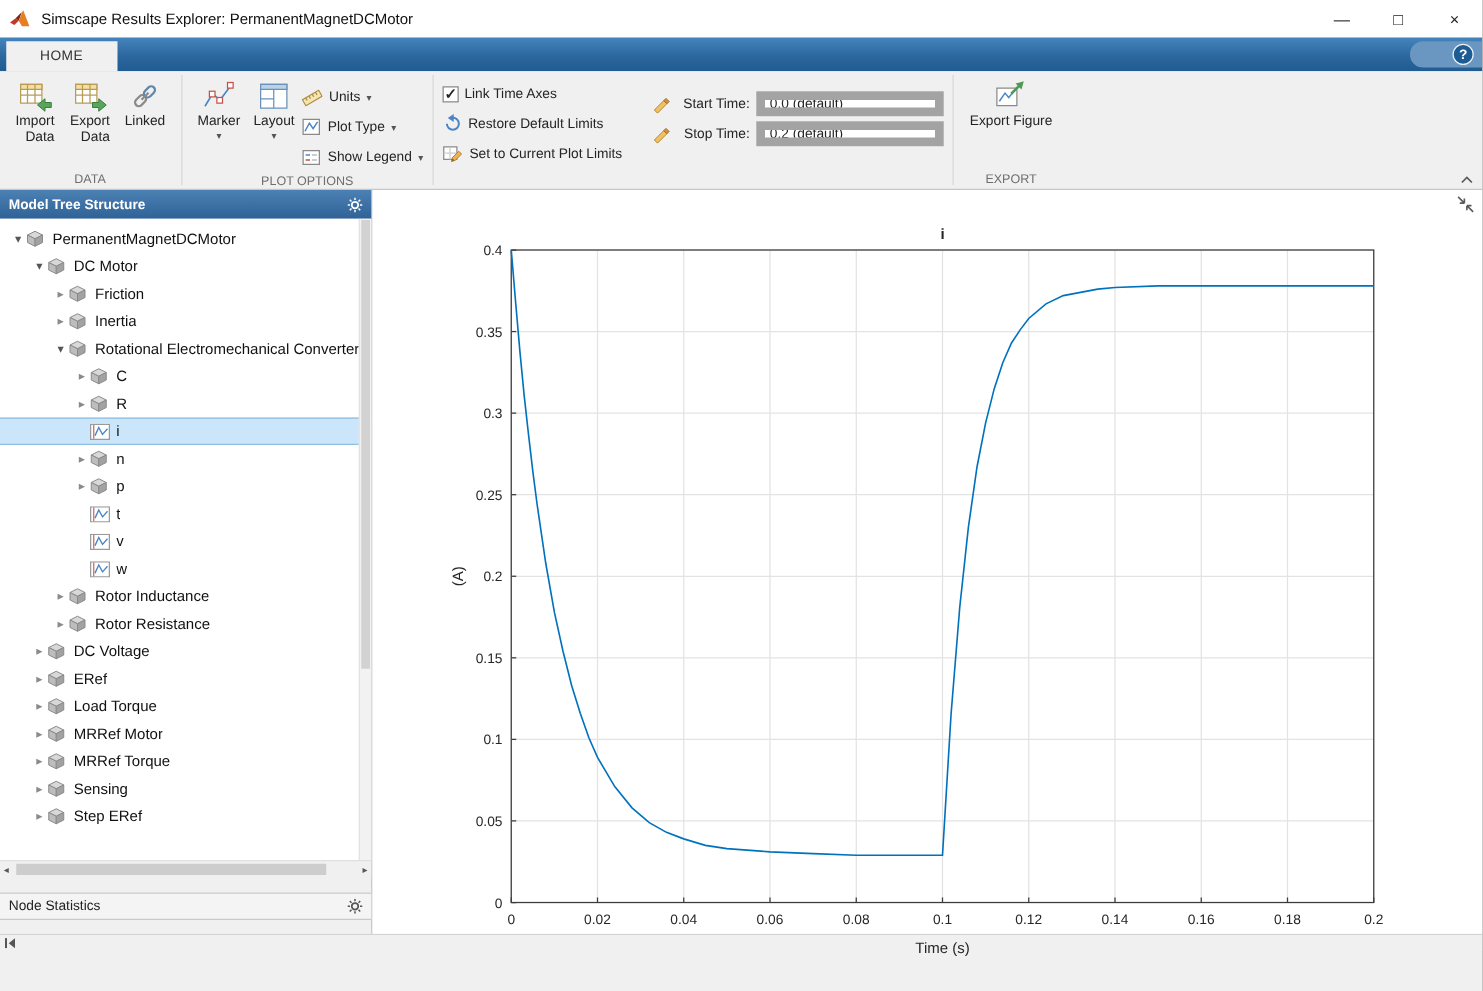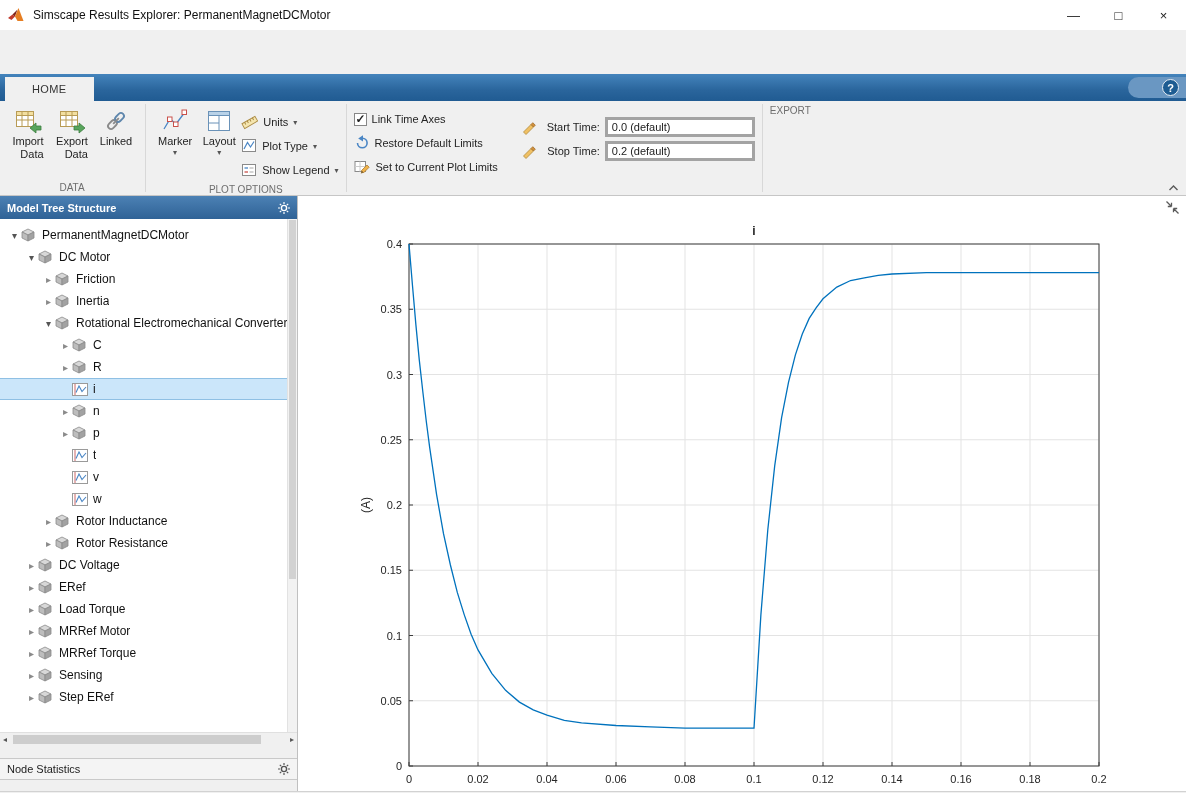--- a/index.html
+++ b/index.html
@@ -7,42 +7,42 @@
   body { font-family:"Liberation Sans", sans-serif; }
   .window { width:1186px; height:793px; background:#f0f0f0; position:relative; overflow:hidden; }
 
   
   .titlebar { height:30px; background:#ffffff; display:flex; align-items:center; padding-left:8px; }
   .title-text { font-size:12px; color:#111; margin-left:7px;text-align:right; }
   .win-controls { margin-left:auto; display:flex; height:100%; }
   .win-btn { width:45px; display:flex; align-items:center; justify-content:center; font-size:13px; color:#222; }
 
   
-  .tabstrip { height:27px; background:linear-gradient(180deg,#4484bc 0%,#2a659c 60%,#205b92 100%); display:flex; align-items:flex-end; position:relative;margin-top:44px; }
+  .tabstrip { height:27px; background:linear-gradient(180deg,#4484bc 0%,#2a659c 60%,#205b92 100%); display:flex; align-items:flex-end; position:relative; }
   .tab { height:24px; margin-left:5px; padding:0 27px; background:#f0f0f0; font-size:11px; color:#333; display:flex; align-items:center; letter-spacing:.4px; }
   .help-pill { position:absolute; right:0; top:3px; width:58px; height:21px; background:#6a97c2; border-radius:11px 0 0 11px; display:flex; align-items:center; justify-content:flex-end; padding-right:7px; }
   .help-circle { width:17px; height:17px; border-radius:50%; background:#1d5c92; border:1px solid #e8eef5; color:#fff; font-size:11px; font-weight:bold; display:flex; align-items:center; justify-content:center; }
 
   
   .ribbon { height:95px; background:#f0f0f0; border-bottom:1px solid #c6c6c6; display:flex; position:relative; }
   .rgroup { display:flex; flex-direction:column; padding:2px 6px 0; }
   .rgroup-body { flex:1; display:flex; align-items:stretch; }
   .rgroup-label { height:15px; font-size:10px; color:#6e6e6e; text-align:center; line-height:15px; }
   .rdivider { width:1px; background:#d8d8d8; margin:3px 1px; }
   .bigbtn { display:flex; flex-direction:column; align-items:center; padding:3px 5px 0; min-width:44px; }
   .bicon { height:29px; display:flex; align-items:center; }
   .blbl { font-size:11px; color:#242424; line-height:13px; text-align:right; }
   .darr { font-size:8px; color:#555; line-height:9px; }
   .smallcol { display:flex; flex-direction:column; padding-top:7px; }
   .smallrow { display:flex; align-items:center; gap:5px; height:24px; font-size:11px; color:#242424; white-space:nowrap; }
   .axes-cols { display:flex; gap:24px; }
   .ac-right { padding-top:12px; display:flex; flex-direction:column; }
   .ac-row { display:flex; align-items:center; gap:5px; height:24px; font-size:11px; color:#242424; white-space:nowrap; }
   .ac-label { min-width:58px; text-align:right; }
-  .time-input { width:150px; height:20px; border:3px solid #a3a3a3; background:#fff; font-size:11px; padding:0 4px; font-family:inherit; color:#222; }
+  .time-input { width:150px; height:20px; border:7px solid #a3a3a3; background:#fff; font-size:11px; padding:0 4px; font-family:inherit; color:#222; }
   .checkbox { width:13px; height:13px; border:1px solid #878787; background:#fff; position:relative; flex:none; }
   .checkbox.checked::after { content:"✓"; position:absolute; left:1px; top:-2px; font-size:12px; color:#222; font-weight:bold; }
   .ribbon-collapse { position:absolute; right:7px; bottom:3px; display:flex; }
 
   
   .content { display:flex; height:595px; }
   .left-panel { width:298px; min-width:298px; display:flex; flex-direction:column; background:#f0f0f0; border-right:1px solid #c0c0c0; }
   .panel-header { height:23px; background:linear-gradient(180deg,#4c81b4,#2f6296); display:flex; align-items:center; padding:0 7px; color:#fff; font-size:11px; font-weight:bold; }
   .panel-header .gear, .node-stats .gear { margin-left:auto; display:flex; }
   .tree { flex:1; background:#fff; position:relative; overflow:hidden; padding-top:5px; }
@@ -281,20 +281,33 @@
               <input class="time-input" value="0.2 (default)" style="">
             </div>
           </div>
         </div>
       </div>
     </div>
 
     <div class="rdivider"></div>
 
     <div class="rgroup">
+      <div class="rgroup-body">
+        <div class="bigbtn" style="min-width:78px;">
+          <span class="bicon">
+            <svg width="28" height="26" viewBox="0 0 28 26">
+              <rect x="2.5" y="6.5" width="16" height="14" fill="#fff" stroke="#8a8a8a"></rect>
+              <polyline points="4.5,17 9,10.5 12,14 16.5,8.5" fill="none" stroke="#4a86c5" stroke-width="1.2"></polyline>
+              <line x1="14" y1="11" x2="21" y2="4" stroke="#4a9a4f" stroke-width="2"></line>
+              <polygon points="24,1 17.5,2.8 22.2,7.5" fill="#4a9a4f"></polygon>
+            </svg>
+          </span>
+          <span class="blbl">Export Figure</span>
+        </div>
+      </div>
       <div class="rgroup-label">EXPORT</div>
     </div>
 
     <span class="ribbon-collapse">
       <svg width="11" height="8" viewBox="0 0 11 8">
           <polyline points="1.5,6 5.5,2 9.5,6" fill="none" stroke="#5a5a5a" stroke-width="1.4"></polyline>
         </svg>
     </span>
   </div>
 

